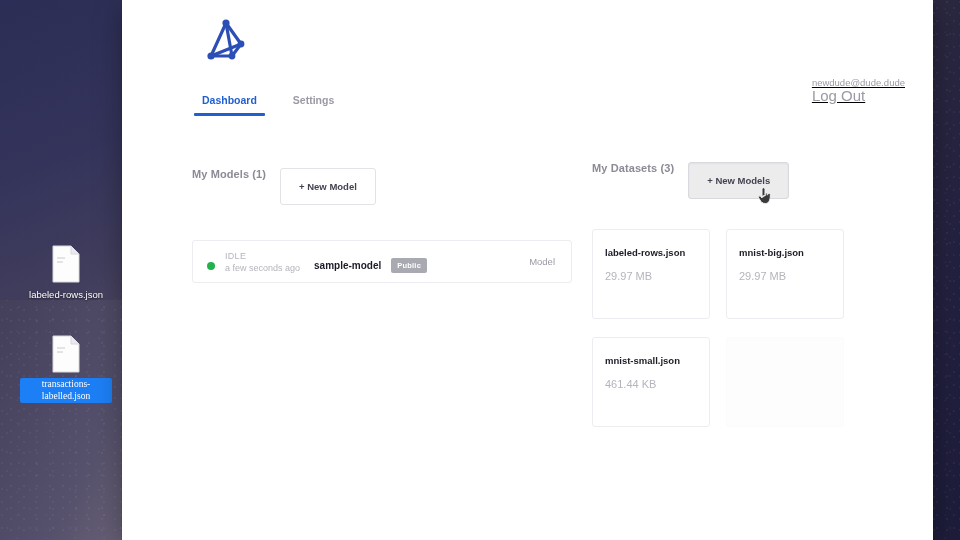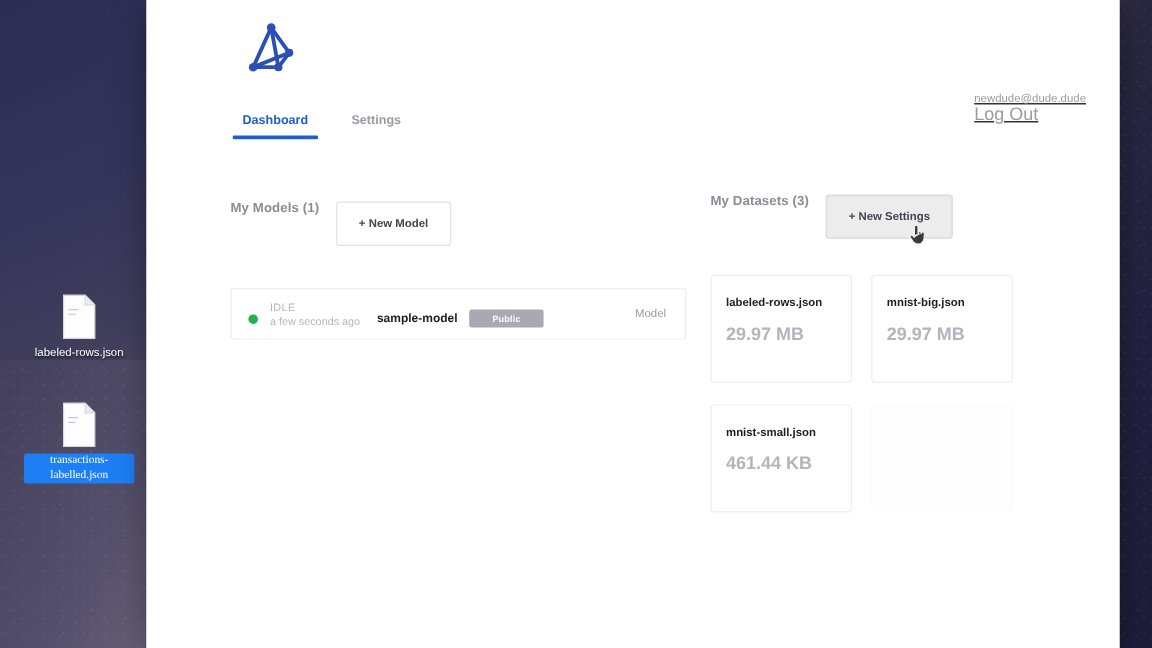--- a/index.html
+++ b/index.html
@@ -91,32 +91,32 @@
     background:#fff; height:43px; display:flex; align-items:center;
     padding:0 16px 0 14px;
   }
   .dot{ width:8px; height:8px; border-radius:50%; background:#22b24c; flex:0 0 auto; margin-right:10px; margin-top:9px; }
   .model-meta{ display:flex; flex-direction:column; }
   .model-status{ font-size:9px; color:#b4b4bd; line-height:12px; letter-spacing:.3px; }
   .model-ago{ font-size:9px; color:#b4b4bd; line-height:12px; }
   .model-name{ font-size:10px; font-weight:bold; color:#1c1c26; margin-left:14px; margin-top:7px; }
   .badge{
     font-size:7.5px; font-weight:bold; color:#ffffff; background:#a9a9b2;
-    border-radius:2px; padding:3px 19px; margin-left:10px; margin-top:7px; letter-spacing:.2px;
+    border-radius:2px; padding:3px 6px; margin-left:10px; margin-top:7px; letter-spacing:.2px;
   }
   .view-link{ margin-left:auto; font-size:9.5px; color:#9a9aa5; cursor:pointer; }
 
   
   .ds-grid{ margin-top:30px; display:grid; grid-template-columns:118px 118px; gap:18px 16px; }
   .ds-card{
     width:118px; height:90px; border:1px solid #ededf1; border-radius:3px;
     background:#fff; padding:16px 12px 0 12px; cursor:pointer;
   }
   .ds-name{ font-size:9.5px; font-weight:bold; color:#1c1c26; line-height:13px; }
-  .ds-size{ font-size:15px; color:#b4b4bd; margin-top:11px;font-weight:bold; }
+  .ds-size{ font-size:11px; color:#b4b4bd; margin-top:11px; }
   .ds-card.ghost{ border-color:#fbfbfd; background:#fdfdfe; }
   .ds-card.ghost .ds-name,
   .ds-card.ghost .ds-size{ color:#fbfbfd; }
 
   
   #cursor{ position:absolute; left:757px; top:186px; width:16px; height:20px; pointer-events:none; }
 </style>
 </head>
 <body>
 
@@ -196,21 +196,21 @@
           </span>
           <span class="model-name">sample-model</span>
           <span class="badge">Public</span>
           <span class="view-link">Model</span>
         </div>
       </div>
 
       <div class="col-datasets">
         <div class="section-head">
           <span class="section-title">My Datasets (3)</span>
-          <button class="btn pressed">+ New Settings</button>
+          <button class="btn pressed">+ New Models</button>
         </div>
 
         <div class="ds-grid">
           <div class="ds-card">
             <div class="ds-name">labeled-rows.json</div>
             <div class="ds-size">29.97 MB</div>
           </div>
           <div class="ds-card">
             <div class="ds-name">mnist-big.json</div>
             <div class="ds-size">29.97 MB</div>

